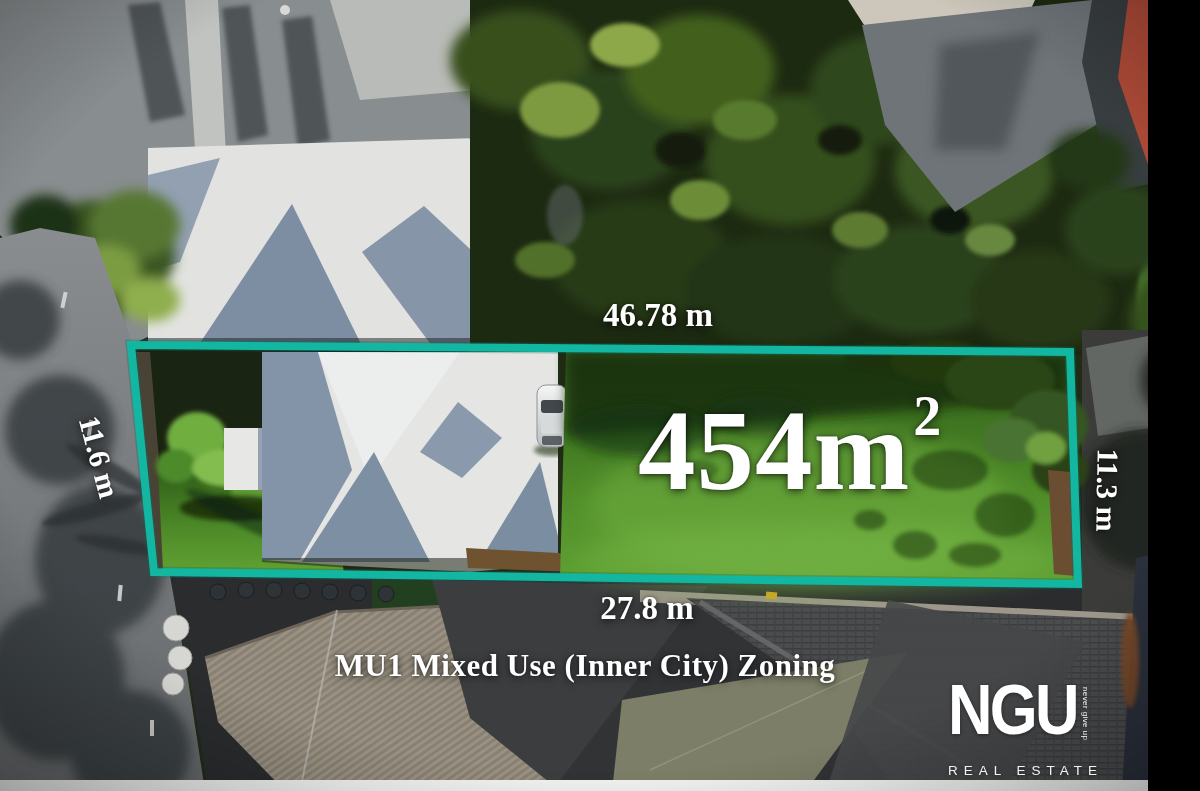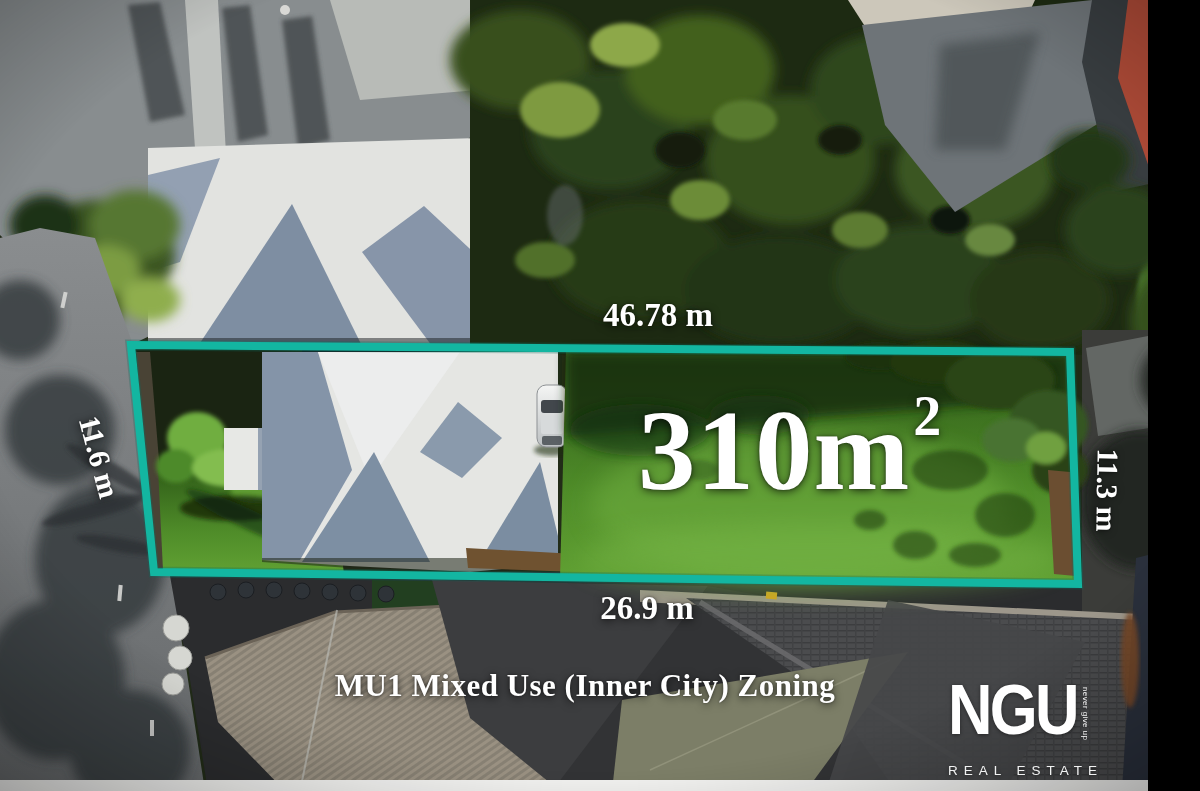--- a/index.html
+++ b/index.html
@@ -5,21 +5,21 @@
   html,body{margin:0;padding:0;background:#000;}
   #stage{position:relative;width:1148px;height:791px;overflow:hidden;background:#14532d;}
   #stage svg{position:absolute;left:0;top:0;}
   .dim-label{position:absolute;color:#fff;font-family:"Liberation Serif","DejaVu Serif",serif;
     font-weight:700;white-space:nowrap;line-height:1;
     text-shadow:0 2px 8px rgba(0,0,0,.65),0 0 3px rgba(0,0,0,.45);}
   .lbl-top{left:658px;top:299px;font-size:33px;transform:translateX(-50%);}
   .lbl-left{left:99px;top:457px;font-size:30px;transform:translate(-50%,-50%) rotate(75deg);}
   .lbl-right{left:1107px;top:490px;font-size:30px;transform:translate(-50%,-50%) rotate(91deg);}
   .lbl-bottom{left:647px;top:592px;font-size:33px;transform:translateX(-50%);}
-  .lbl-zoning{left:585px;top:650px;font-size:31px;transform:translateX(-50%);letter-spacing:.5px;margin-top:20px;}
+  .lbl-zoning{left:585px;top:650px;font-size:31px;transform:translateX(-50%);letter-spacing:.5px;}
   .area-label{left:638px;top:393px;font-size:115px;letter-spacing:1px;}
   .area-sup{font-size:56px;position:relative;top:-54px;margin-left:3px;}
   .logo{position:absolute;left:948px;top:682px;width:170px;color:#fff;
     font-family:"Liberation Sans","DejaVu Sans",sans-serif;
     text-shadow:0 1px 5px rgba(0,0,0,.45);}
   .logo-ngu{display:block;font-size:70px;font-weight:900;letter-spacing:-3px;line-height:.82;
     transform:scaleX(.88);transform-origin:left top;}
   .logo-tagline{position:absolute;left:133px;top:5px;font-size:8px;letter-spacing:.4px;
     writing-mode:vertical-rl;opacity:.95;}
   .logo-sub{display:block;margin-top:24px;font-size:13.5px;letter-spacing:6px;font-weight:400;color:#f1f2f2;}
@@ -282,23 +282,23 @@
     <polygon points="131,345 1070,352 1078,584 154,572" fill="none" stroke="#0a6e5f" stroke-width="11" opacity=".3"></polygon>
     <polygon points="131,345 1070,352 1078,584 154,572" fill="none" stroke="#13b6a1" stroke-width="8"></polygon>
   </g>
 
   <rect x="0" y="0" width="1200" height="791" fill="url(#vig)"></rect>
 </svg>
 
 <div class="dim-label lbl-top">46.78 m</div>
 <div class="dim-label lbl-left">11.6 m</div>
 <div class="dim-label lbl-right">11.3 m</div>
-<div class="dim-label lbl-bottom">26.9 m</div>
-
-<div class="dim-label area-label"><span>310m</span><span class="area-sup">2</span></div>
+<div class="dim-label lbl-bottom">27.8 m</div>
+
+<div class="dim-label area-label"><span>454m</span><span class="area-sup">2</span></div>
 
 <div class="dim-label lbl-zoning">MU1 Mixed Use (Inner City) Zoning</div>
 
 <div class="logo">
   <span class="logo-ngu">NGU</span>
   <span class="logo-tagline">never give up</span>
   <span class="logo-sub">REAL ESTATE</span>
 </div>
 
 </div>

